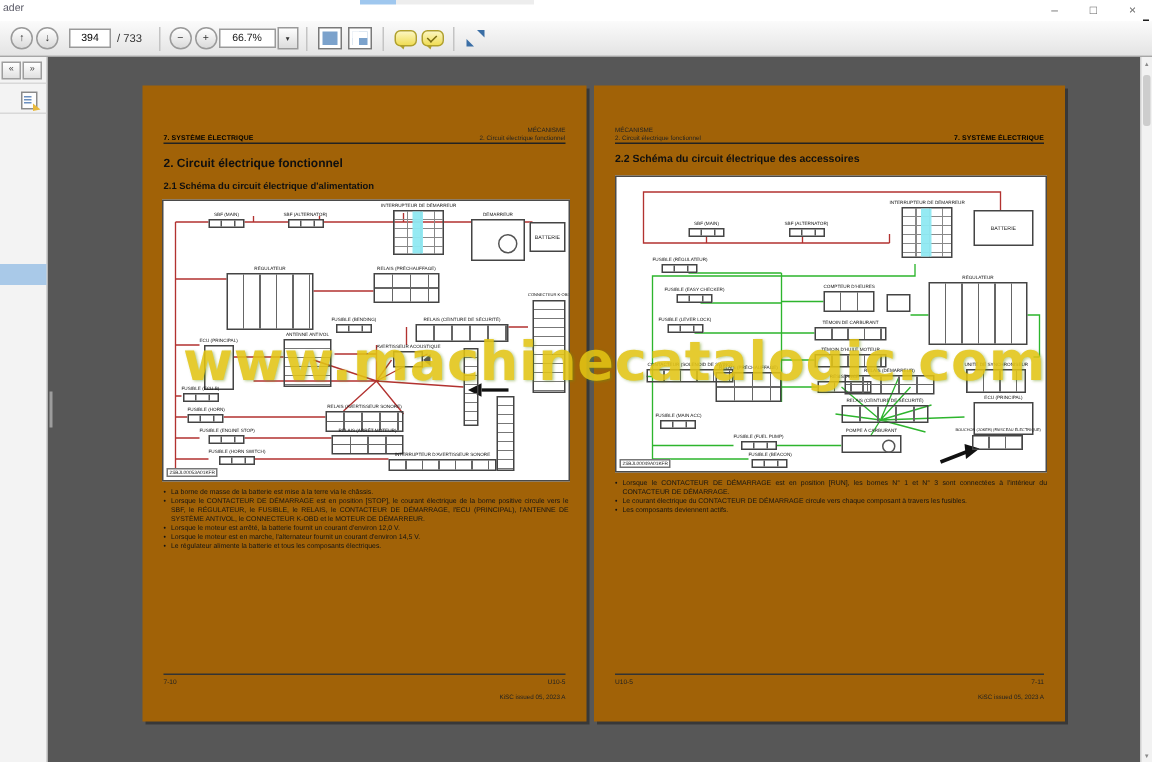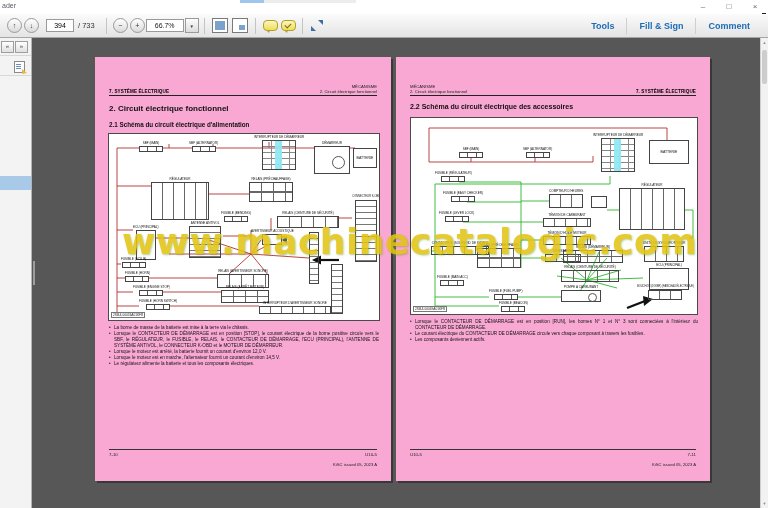--- a/index.html
+++ b/index.html
@@ -68,21 +68,21 @@
 
   
   .doc{position:absolute;left:32px;top:38px;right:8px;bottom:0;background:#575757;overflow:hidden}
   .doc-splitter{position:absolute;left:1px;top:223px;width:2px;height:24px;background:#9d9d9d}
   .scrollbar{position:absolute;right:0;top:38px;width:8px;bottom:0;background:#f2f2f2;
              border-left:1px solid #cfcfcf;box-sizing:border-box}
   .scroll-arrow{position:absolute;left:0;width:7px;text-align:center;font-size:4px;color:#8a8a8a}
   .scroll-thumb{position:absolute;left:1px;top:12px;width:5px;height:34px;background:#cdcdcd;border-radius:2px}
 
   
-  .page{position:absolute;top:19px;height:424px;background:#f9a8d4;box-shadow:2px 2px 0 rgba(0,0,0,.35)}
+  .page{position:absolute;top:19px;height:424px;background:#a16207;box-shadow:2px 2px 0 rgba(0,0,0,.35)}
   .page-left{left:63px;width:296px}
   .page-right{left:364px;width:314px}
   .ph{position:absolute;top:22px;left:14px;right:14px;height:17px;border-bottom:1px solid #222;
       display:flex;justify-content:space-between;align-items:flex-end;padding-bottom:1px;box-sizing:border-box}
   .ph b{font-size:4.6px;letter-spacing:.1px}
   .ph .two-line{font-size:4.2px;line-height:1.25;color:#222}
   .tright{text-align:right}
   .pg-title{position:absolute;top:47px;left:14px;font-size:8px;font-weight:700;color:#101010}
   .pg-sub{position:absolute;left:14px;font-size:6.3px;font-weight:700;color:#101010}
   .bullets{position:absolute;left:14px;right:12px;font-size:4.6px;color:#141414;line-height:1.32;
@@ -161,25 +161,20 @@
   <div class="sep"></div>
   <div class="tool-icon">
       <div class="bubble"></div>
     </div>
   <div class="tool-icon">
       <div class="bubble bubble-check"></div>
     </div>
   <div class="sep"></div>
   <div class="tool-icon fullscreen-icon"></div>
 
-  <div class="right-tabs">
-    <div class="rtab">Tools</div>
-    <div class="rtab">Fill &amp; Sign</div>
-    <div class="rtab">Comment</div>
-  </div>
 </div>
 
 <div class="sidebar">
   <div class="sb-nav">
     <div class="sb-nav-btn">«</div>
     <div class="sb-nav-btn">»</div>
   </div>
   <div class="sb-line" style="top:17px"></div>
   <div class="export-icon"></div>
   <div class="sb-line" style="top:37px"></div>

